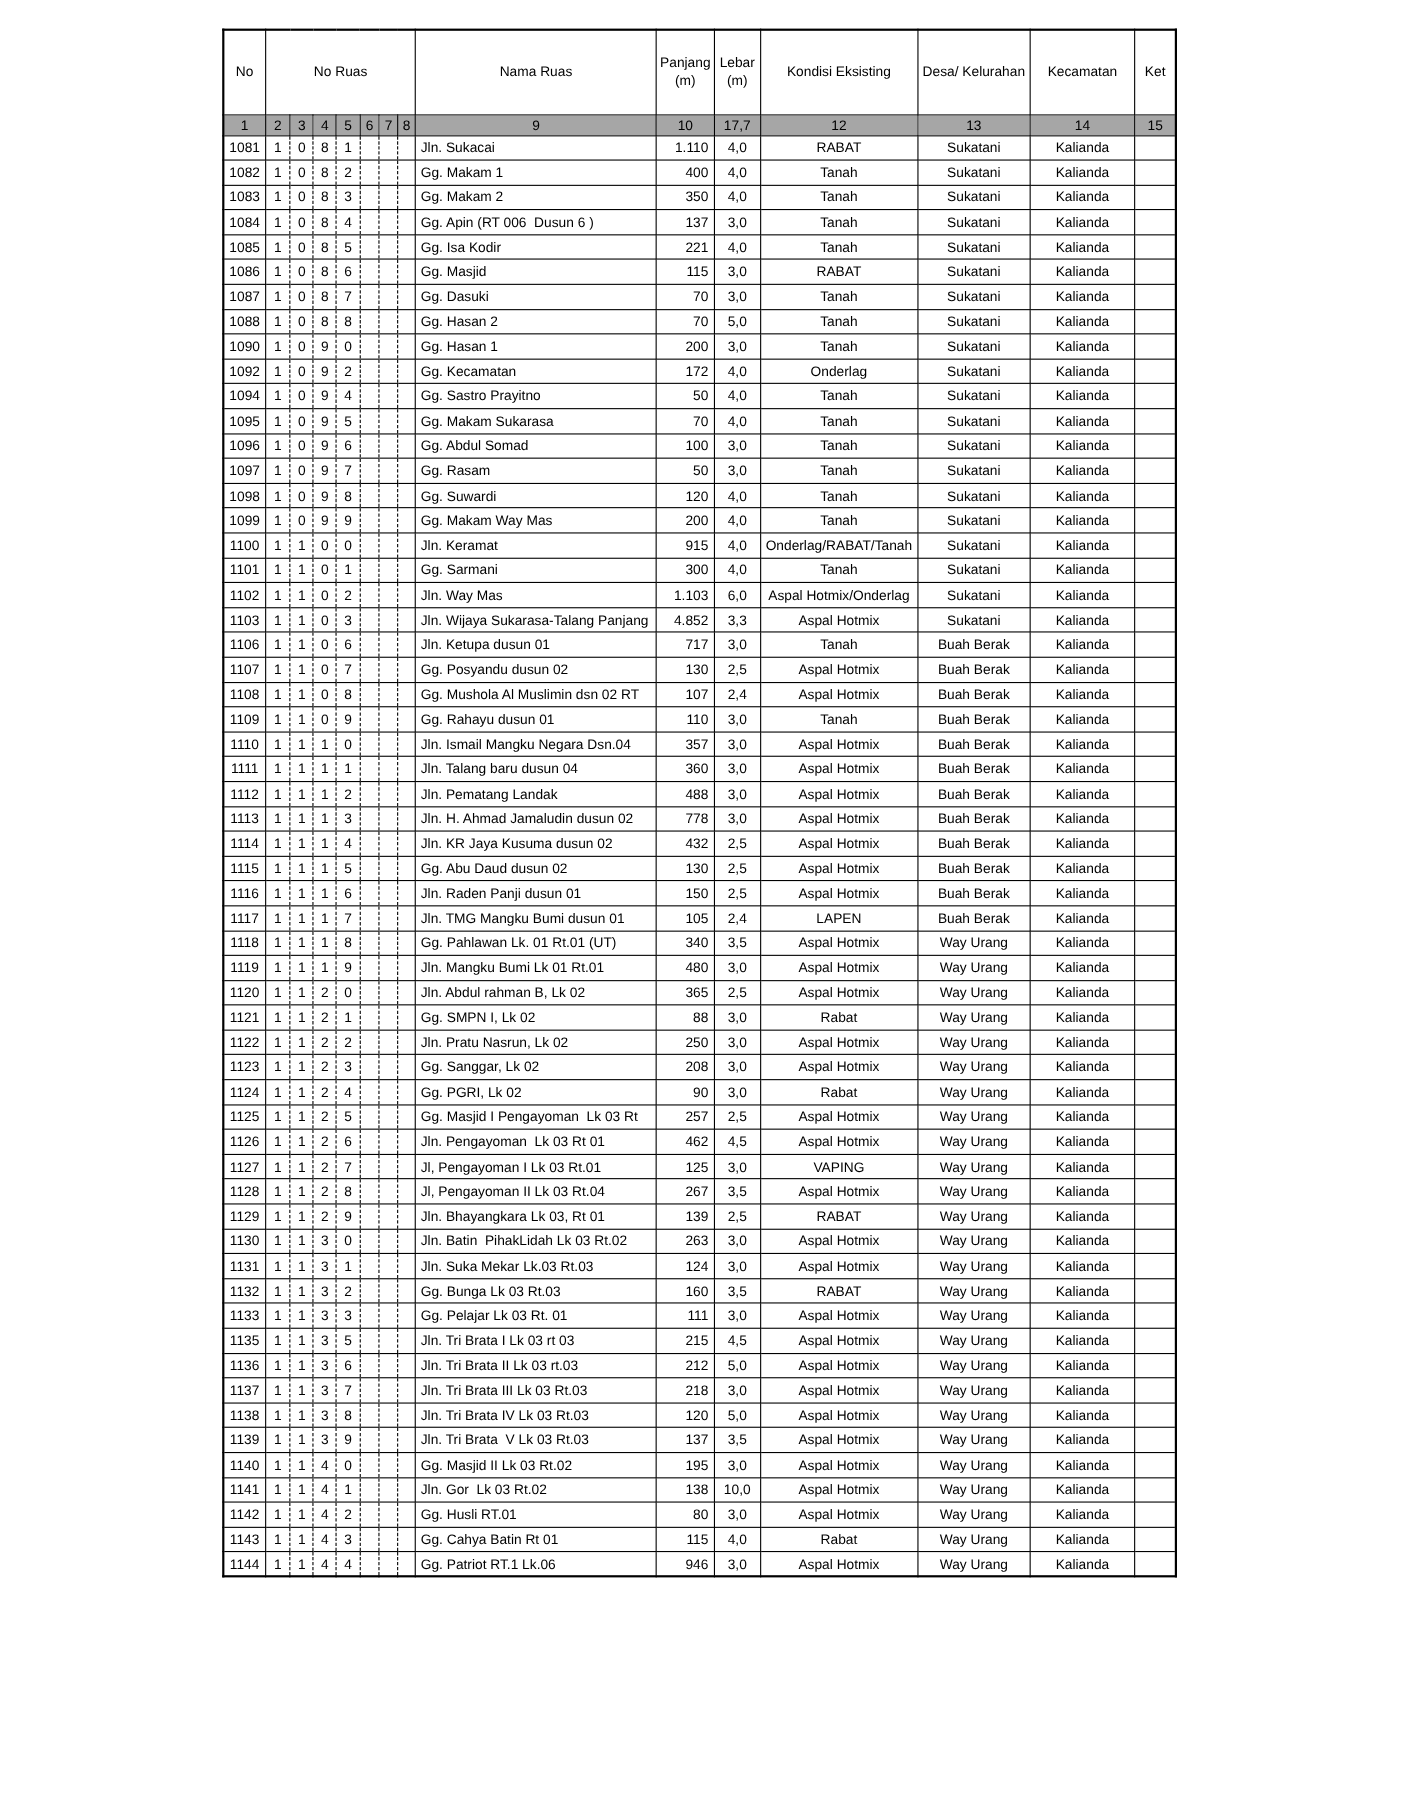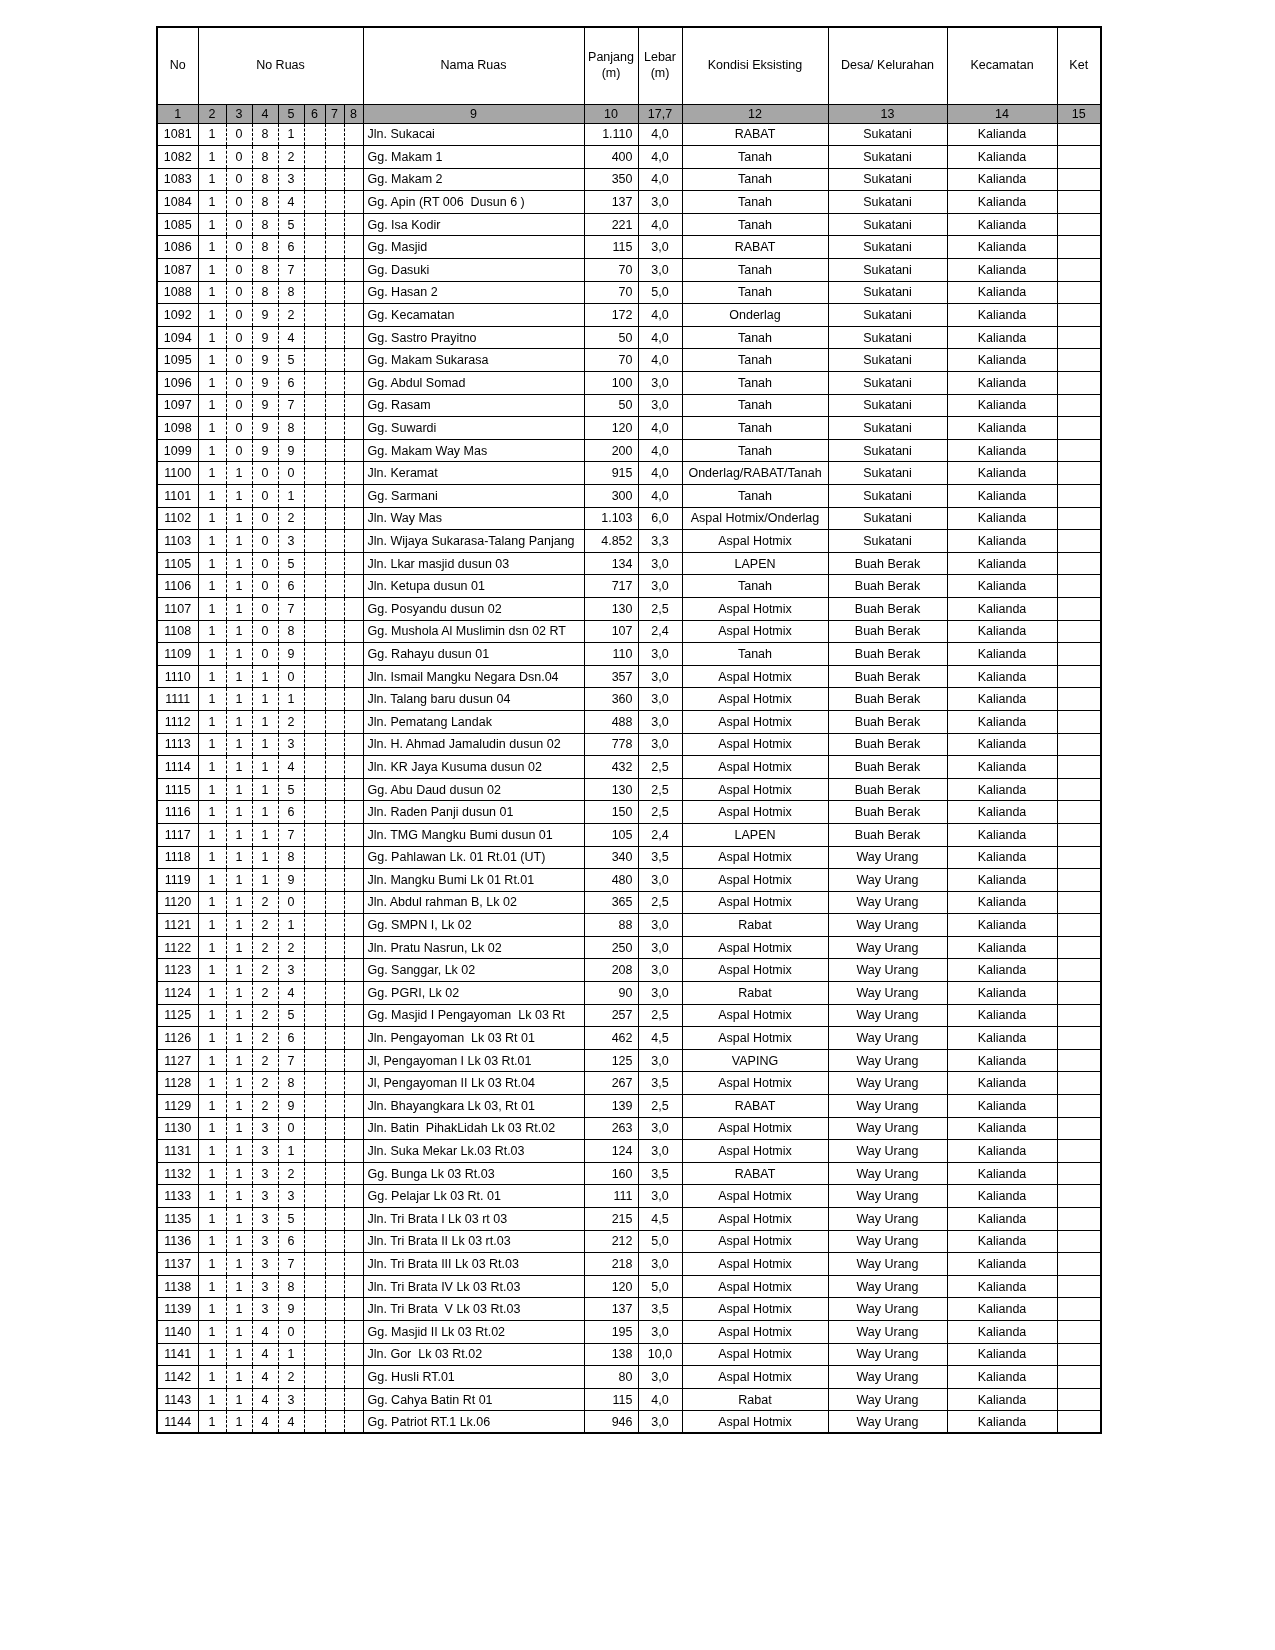--- a/index.html
+++ b/index.html
@@ -2,21 +2,21 @@
 <html><head>
 <meta charset="utf-8">
 <style>
   html, body { margin: 0; padding: 0; }
   body {
     width: 1275px; height: 1650px;
     background: #ffffff;
     font-family: "Liberation Sans", sans-serif;
     color: #000;
   }
-  .page { position: relative; width: 1275px; height: 1650px; overflow: hidden; }
+  .page { position: relative; width: 1024px; height: 1650px; overflow: hidden; margin-left: 46px; }
 
   table.register {
     position: absolute; left: 156px; top: 26px;
     border-collapse: collapse;
     table-layout: fixed;
     border: 2.5px solid #000;
     font-size: 12.5px;
   }
   td, th {
     border: 1.5px solid #000;
@@ -224,20 +224,37 @@
           <td class="dl"></td>
           <td class="nm">Gg. Hasan 2</td>
           <td class="pj">70</td>
           <td>5,0</td>
           <td>Tanah</td>
           <td>Sukatani</td>
           <td>Kalianda</td>
           <td></td>
         </tr>
         <tr class="drow">
+          <td>1090</td>
+          <td class="dr">1</td>
+          <td class="dl dr">0</td>
+          <td class="dl dr">9</td>
+          <td class="dl dr">0</td>
+          <td class="dl dr"></td>
+          <td class="dl dr"></td>
+          <td class="dl"></td>
+          <td class="nm">Gg. Hasan 1</td>
+          <td class="pj">200</td>
+          <td>3,0</td>
+          <td>Tanah</td>
+          <td>Sukatani</td>
+          <td>Kalianda</td>
+          <td></td>
+        </tr>
+        <tr class="drow">
           <td>1092</td>
           <td class="dr">1</td>
           <td class="dl dr">0</td>
           <td class="dl dr">9</td>
           <td class="dl dr">2</td>
           <td class="dl dr"></td>
           <td class="dl dr"></td>
           <td class="dl"></td>
           <td class="nm">Gg. Kecamatan</td>
           <td class="pj">172</td>
@@ -407,37 +424,20 @@
           <td class="dl dr">0</td>
           <td class="dl dr">3</td>
           <td class="dl dr"></td>
           <td class="dl dr"></td>
           <td class="dl"></td>
           <td class="nm">Jln. Wijaya Sukarasa-Talang Panjang</td>
           <td class="pj">4.852</td>
           <td>3,3</td>
           <td>Aspal Hotmix</td>
           <td>Sukatani</td>
-          <td>Kalianda</td>
-          <td></td>
-        </tr>
-        <tr class="drow">
-          <td>1105</td>
-          <td class="dr">1</td>
-          <td class="dl dr">1</td>
-          <td class="dl dr">0</td>
-          <td class="dl dr">5</td>
-          <td class="dl dr"></td>
-          <td class="dl dr"></td>
-          <td class="dl"></td>
-          <td class="nm">Jln. Lkar masjid dusun 03</td>
-          <td class="pj">134</td>
-          <td>3,0</td>
-          <td>LAPEN</td>
-          <td>Buah Berak</td>
           <td>Kalianda</td>
           <td></td>
         </tr>
         <tr class="drow">
           <td>1106</td>
           <td class="dr">1</td>
           <td class="dl dr">1</td>
           <td class="dl dr">0</td>
           <td class="dl dr">6</td>
           <td class="dl dr"></td>

